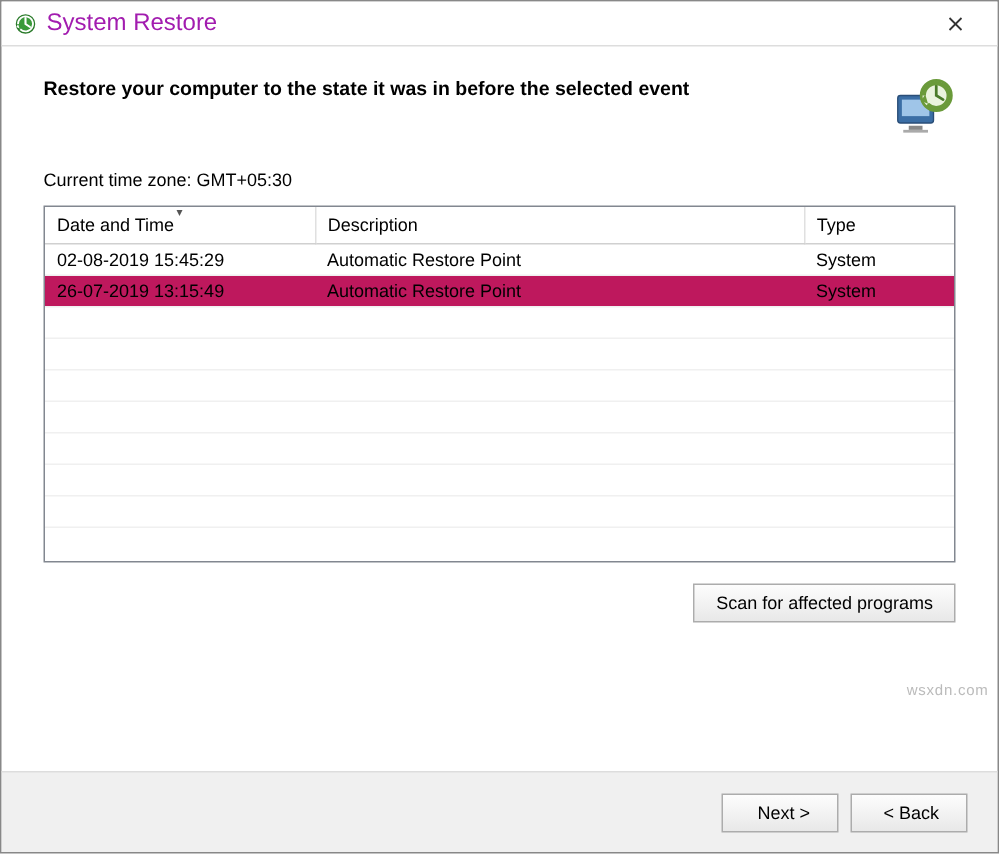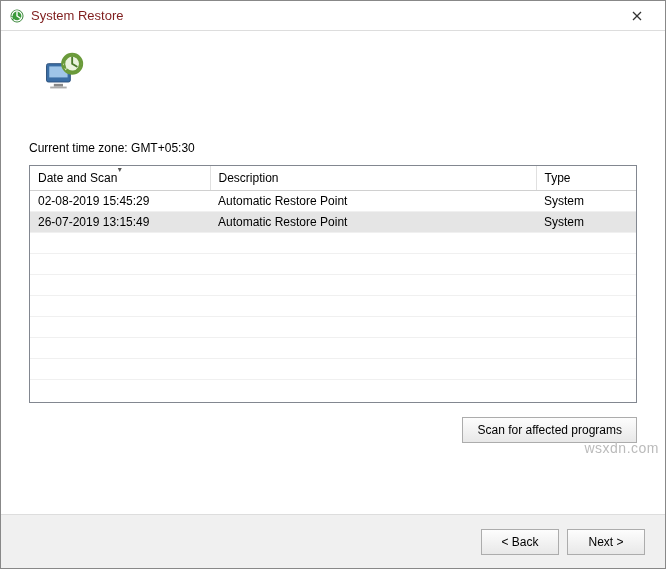--- a/index.html
+++ b/index.html
@@ -22,22 +22,22 @@
     align-items: center;
     padding: 0 8px;
     border-bottom: 1px solid #ddd;
     background: #fff;
   }
   .titlebar .app-icon {
     width: 16px; height: 16px; margin-right: 6px;
   }
   .titlebar .title {
     flex: 1;
-    color: #7f1d1d;
-    font-size: 13px;
+    color: #a21caf;
+    font-size: 16px;
   }
   .titlebar .close {
     width: 40px; height: 28px;
     display: flex; align-items: center; justify-content: center;
     font-size: 14px; color: #333;
     cursor: default;
   }
 
   
   .content {
@@ -53,21 +53,21 @@
     font-weight: bold;
     font-size: 13px;
     flex: 1;
     padding-top: 2px;
   }
   .hero-icon {
     width: 44px; height: 44px;
     margin-left: 12px;
   }
   .timezone {
-    margin-top: 48px;
+    margin-top: 20px;
     margin-bottom: 10px;
   }
   
   .table-wrap {
     border: 1px solid #828790;
     background: #fff;
     height: 238px;
     overflow: hidden;
   }
   table {
@@ -95,21 +95,21 @@
     color: #555;
   }
   tbody td {
     padding: 3px 8px;
     height: 20px;
     border-bottom: 1px solid #f0f0f0;
     white-space: nowrap;
     overflow: hidden;
     margin-top: 20px;
   }
-  tbody tr.selected td { background: #e5e5e5; }
+  tbody tr.selected td { background: #be185d; }
   tbody tr.empty td { color: transparent; }
   .col-date { width: 180px; }
   .col-desc { width: auto; }
   .col-type { width: 100px; }
 
   .scan-row {
     text-align: right;
     margin-top: 14px;
   }
 
@@ -127,28 +127,29 @@
     gap: 8px;
   }
   button.win {
     font-family: inherit;
     font-size: 12px;
     background: linear-gradient(#fdfdfd, #e8e8e8);
     border: 1px solid #acacac;
     padding: 5px 18px;
     min-width: 78px;
     cursor: default;
+    text-align: right;
   }
   button.wide { min-width: 170px; padding: 5px 14px; }
 
   .watermark {
     position: absolute;
     right: 6px;
-    bottom: 58px;
-    font-size: 14px;
+    bottom: 48px;
+    font-size: 10px;
     color: #bbb;
     letter-spacing: 0.5px;
   }
 </style>
 </head>
 <body>
 
 <div class="titlebar">
   <span class="app-icon">
     <svg viewBox="0 0 16 16">
@@ -162,20 +163,21 @@
   <div class="close">
     <svg width="10" height="10" viewBox="0 0 10 10">
       <line x1="1" y1="1" x2="9" y2="9" stroke="currentColor" stroke-width="1.2"></line>
       <line x1="9" y1="1" x2="1" y2="9" stroke="currentColor" stroke-width="1.2"></line>
     </svg>
   </div>
 </div>
 
 <div class="content">
   <div class="heading-row">
+    <div class="heading">Restore your computer to the state it was in before the selected event</div>
     <span class="hero-icon">
       <svg viewBox="0 0 48 48">
         <rect x="6" y="16" width="26" height="20" rx="2" fill="#3b6ea5" stroke="#2a4e78"></rect>
         <rect x="9" y="19" width="20" height="12" fill="#9fc5e8"></rect>
         <rect x="14" y="38" width="10" height="3" fill="#888"></rect>
         <rect x="10" y="41" width="18" height="2" fill="#aaa"></rect>
         <circle cx="34" cy="16" r="11" fill="#eaf3dd" stroke="#6a9a3a" stroke-width="2"></circle>
         <path d="M34 9 v7 l5 3" stroke="#4a7a2a" stroke-width="2" fill="none" stroke-linecap="round"></path>
         <path d="M25 16 a9 9 0 1 1 2.6 6.4" stroke="#6a9a3a" stroke-width="3" fill="none"></path>
         <polygon points="23,20 28,22 26,15" fill="#6a9a3a"></polygon>
@@ -189,21 +191,21 @@
     <table>
       <colgroup>
         <col class="col-date">
           <col class="col-desc">
           <col class="col-type">
       </colgroup>
       <thead>
         <tr>
           <th>
             <span class="sort-ind">▾</span>
-            <span>Date and Scan</span>
+            <span>Date and Time</span>
           </th>
           <th>
             <span>Description</span>
           </th>
           <th>
             <span>Type</span>
           </th>
         </tr>
       </thead>
       <tbody id="tb">
@@ -257,15 +259,15 @@
   </div>
 
   <div class="scan-row">
     <button class="win wide">Scan for affected programs</button>
   </div>
 
   <div class="watermark">wsxdn.com</div>
 </div>
 
 <div class="footer">
+  <button class="win">Next &gt;</button>
   <button class="win">&lt; Back</button>
-  <button class="win">Next &gt;</button>
 </div>
 
 </body></html>

